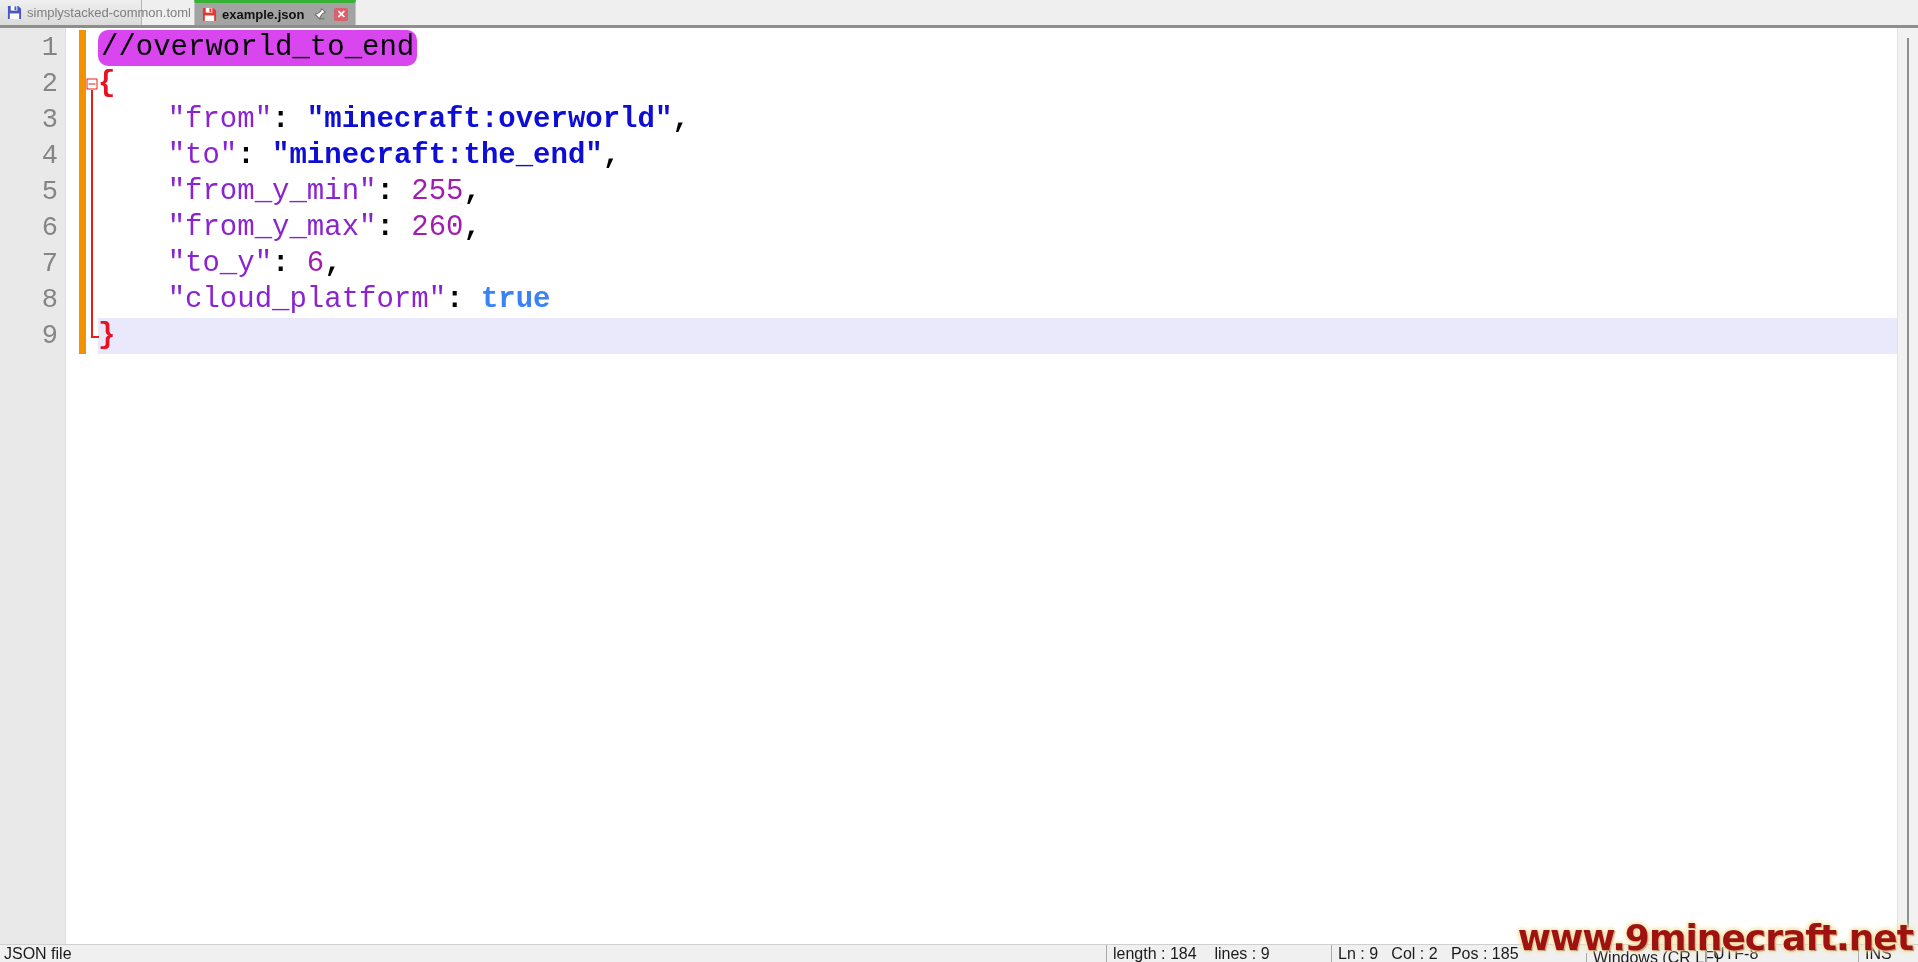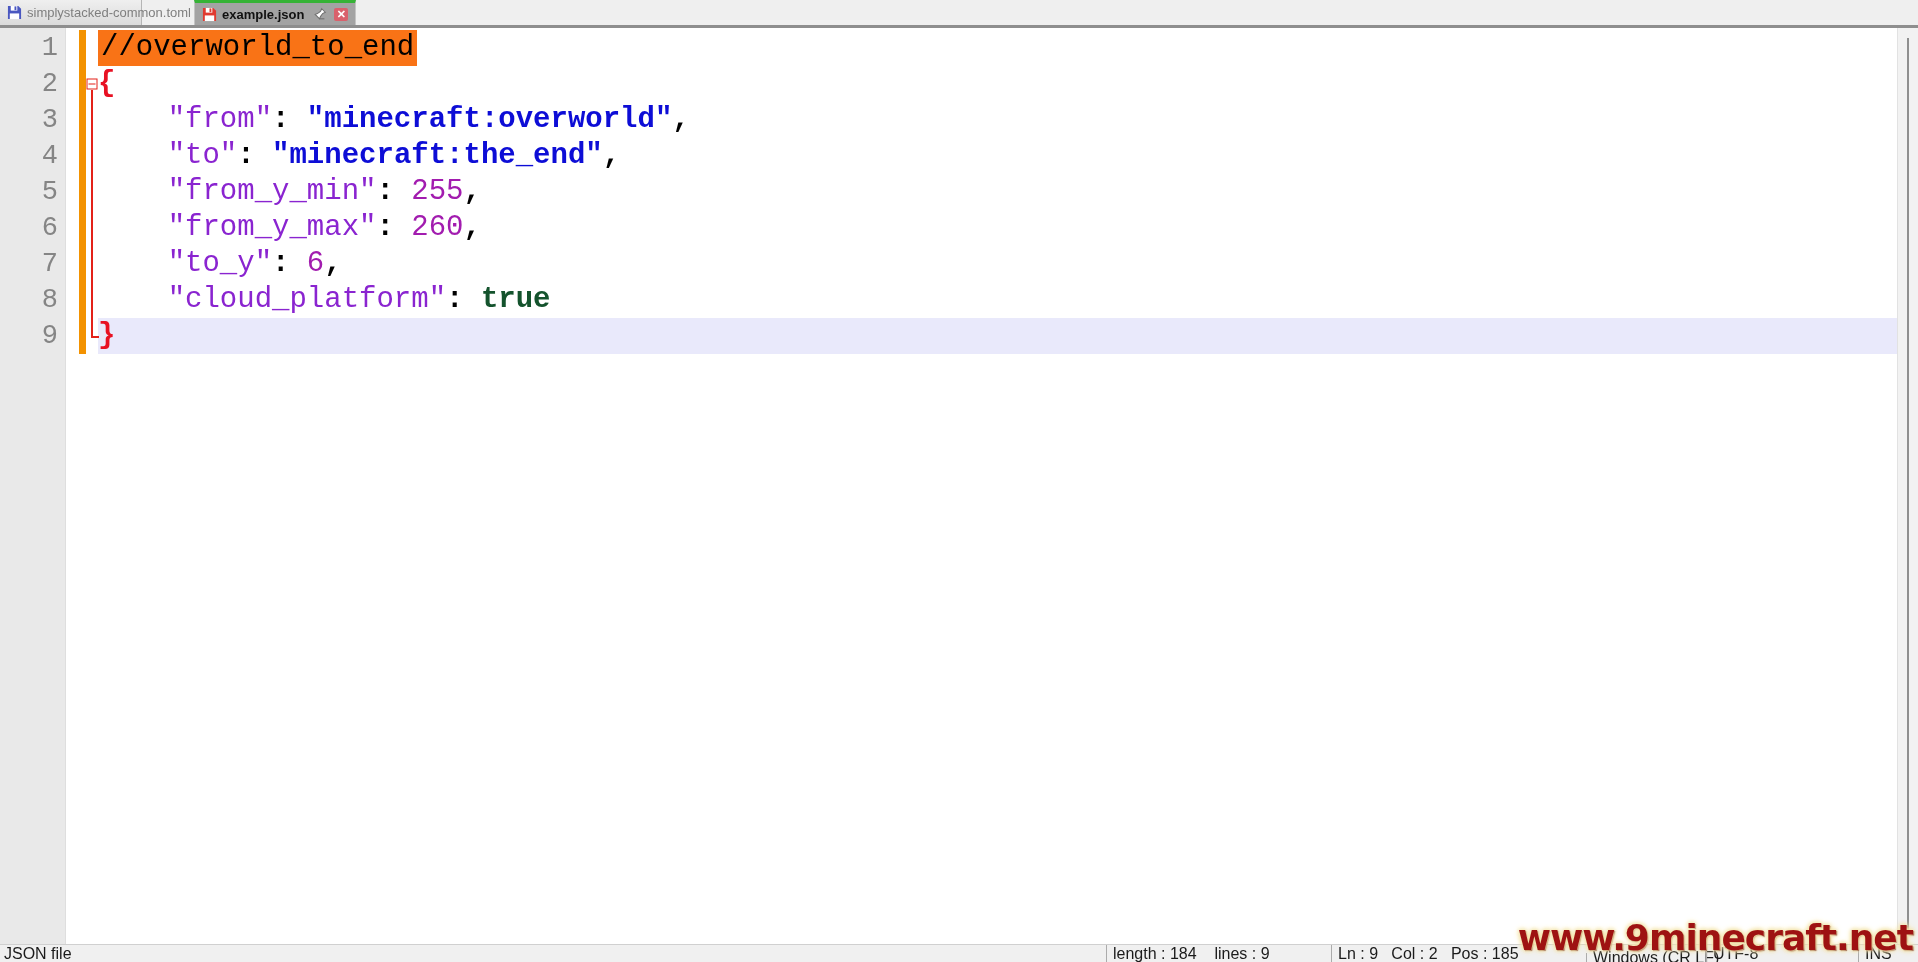--- a/index.html
+++ b/index.html
@@ -35,27 +35,27 @@
       font:27px/36px "Liberation Mono","DejaVu Sans Mono",monospace;}
   .bm{width:14px;}
   .chg{width:7px;}
   .chg.on{background:#F39200;}
   .fold{width:12px;position:relative;}
   .code-text{flex:1;display:flex;white-space:pre;color:#000;
              font:29px/36px "Liberation Mono","DejaVu Sans Mono",monospace;}
   .cur .code-text{background:#E9E9FB;}
 
   
-  .tk-sel{background:#f97316;color:#000;padding:0 3px;}
+  .tk-sel{background:#d946ef;color:#000;padding:0 3px;border-radius:10px;}
   .tk-def{color:#000;}
   .tk-key{color:#8A24D0;}
   .tk-pun{color:#000;font-weight:bold;}
   .tk-str{color:#0D0DD6;font-weight:bold;}
   .tk-num{color:#a21caf;}
-  .tk-kw{color:#14532d;font-weight:bold;}
+  .tk-kw{color:#3b82f6;font-weight:bold;}
   .tk-brace{color:#E81123;font-weight:bold;}
 
   
   .fbox{position:absolute;left:50%;top:50%;transform:translate(-50%,-50%);
         width:11px;height:11px;box-sizing:border-box;border:1px solid #E32119;background:#fff;}
   .fbox::after{content:'';position:absolute;left:1px;right:1px;top:4px;border-top:1px solid #E32119;}
   .fline{position:absolute;left:5px;width:2px;background:#E32119;}
   .fline.full{top:0;bottom:0;}
   .fline.half-down{top:calc(50% + 6px);bottom:0;}
   .fline.half-up{top:0;height:calc(50% + 1px);}

